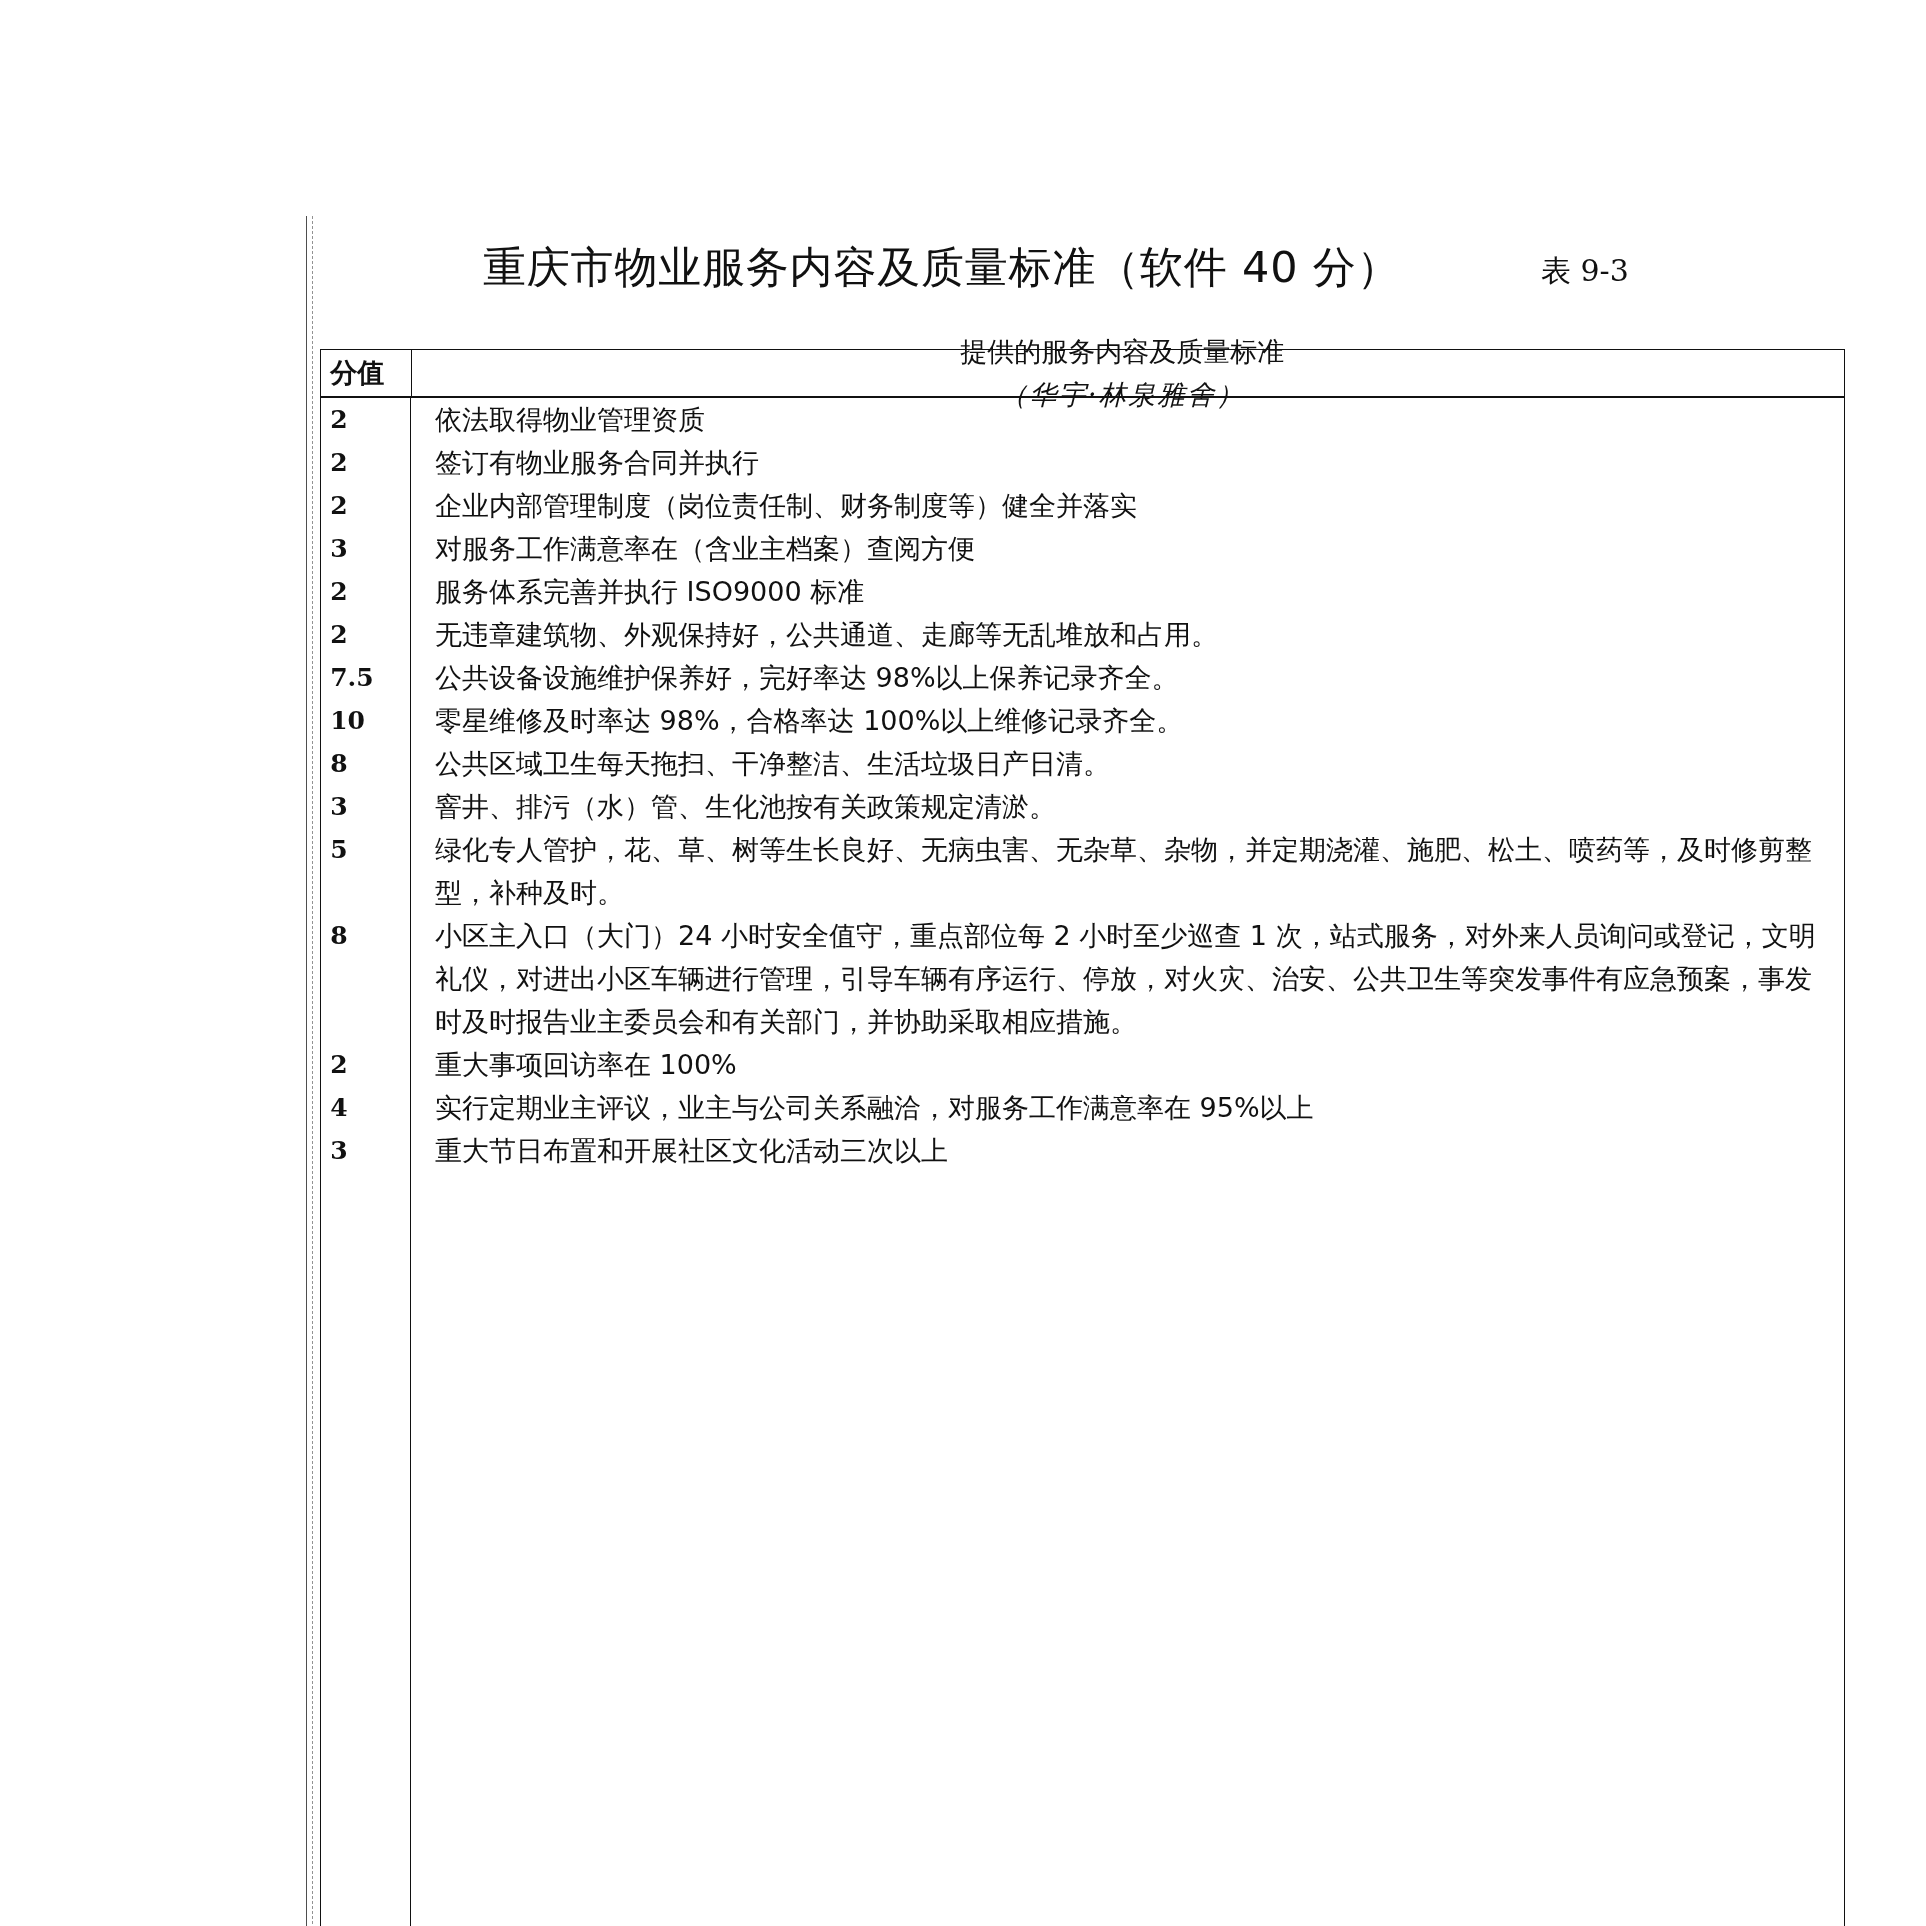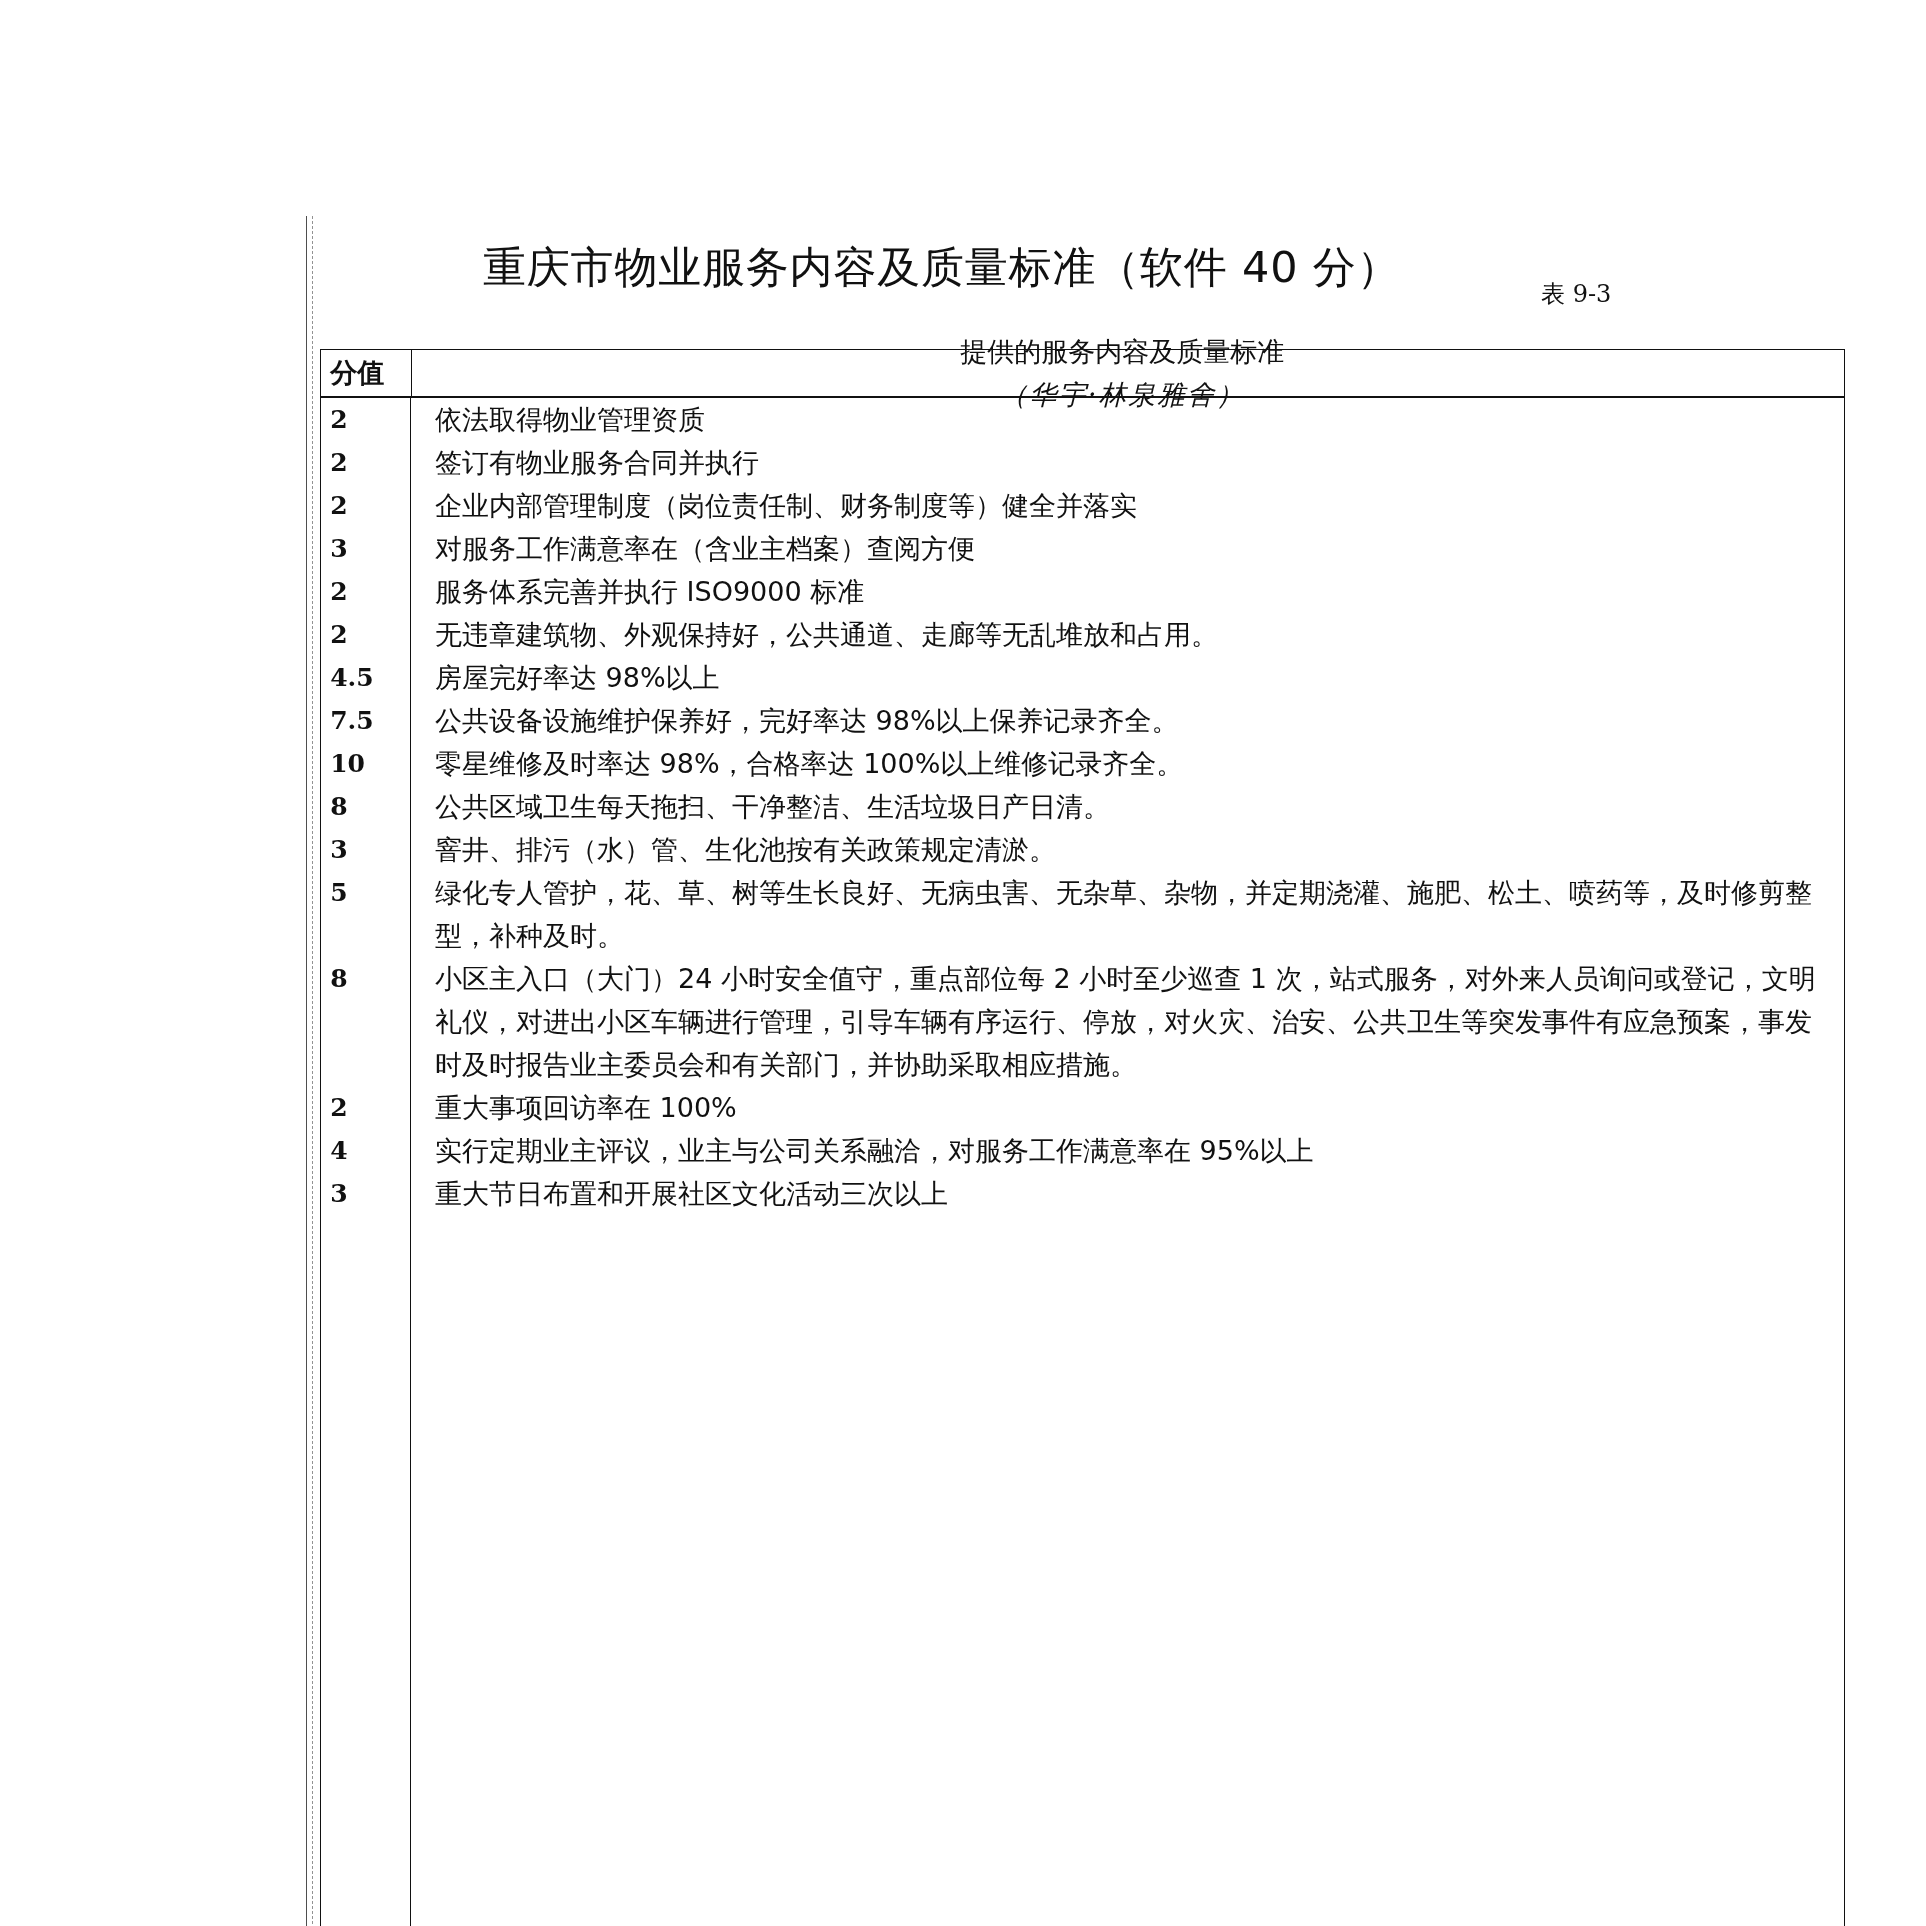--- a/index.html
+++ b/index.html
@@ -2,21 +2,21 @@
 <html style="font-size:6.2px"><head>
 <meta charset="utf-8">
 <style>
   html, body { margin: 0; padding: 0; background: #ffffff; }
   body { width: 1948px; height: 2692px; position: relative; overflow: hidden;
          font-family: "DejaVu Serif", "Liberation Serif", serif; color: #111; }
   .scan-edge { position: absolute; left: 306px; top: 216px; width: 5.4px; height: 2273px;
                border-left: 1.5px solid #222; border-right: 1.2px dashed #777; opacity: .8; }
   .title { position: absolute; left: 483px; top: 239px; font-size: 43px; letter-spacing: 0.8px;
            font-family: "DejaVu Sans", "Liberation Sans", sans-serif; white-space: nowrap; }
-  .table-no { position: absolute; left: 1541px; top: 278px; font-size: 24px;
+  .table-no { position: absolute; left: 1541px; top: 251px; font-size: 30px;
               font-family: "DejaVu Serif", serif; white-space: nowrap; }
   .tbl { position: absolute; left: 320px; top: 349px; width: 1525px; border: 1.9px solid #111;
          box-sizing: border-box; }
   .row { display: flex; }
   .hdr { height: 46px; border-bottom: 2.3px solid #111; align-items: center; }
   .score { width: 91px; border-right: 1.5px solid #111; box-sizing: border-box; padding-left: 9.2px;
            font-size: 25px; flex-shrink: 0; font-weight: bold; }
   .desc { flex: 1; padding-left: 23px; font-size: 27px; line-height: 43px;
           font-family: "DejaVu Sans", "Liberation Sans", sans-serif; padding-right: 11.6px; }
   .hdr .score { font-size: 27px; font-family: "DejaVu Sans", sans-serif; height: 100%; display: flex; align-items: center; }
@@ -64,24 +64,20 @@
       </div>
     <div class="item">
         <div class="score">2</div>
         <div class="desc">服务体系完善并执行 ISO9000 标准</div>
       </div>
     <div class="item">
         <div class="score">2</div>
         <div class="desc">无违章建筑物、外观保持好，公共通道、走廊等无乱堆放和占用。</div>
       </div>
     <div class="item">
-        <div class="score">4.5</div>
-        <div class="desc">房屋完好率达 98%以上</div>
-      </div>
-    <div class="item">
         <div class="score">7.5</div>
         <div class="desc">公共设备设施维护保养好，完好率达 98%以上保养记录齐全。</div>
       </div>
     <div class="item">
         <div class="score">10</div>
         <div class="desc">零星维修及时率达 98%，合格率达 100%以上维修记录齐全。</div>
       </div>
     <div class="item">
         <div class="score">8</div>
         <div class="desc">公共区域卫生每天拖扫、干净整洁、生活垃圾日产日清。</div>

